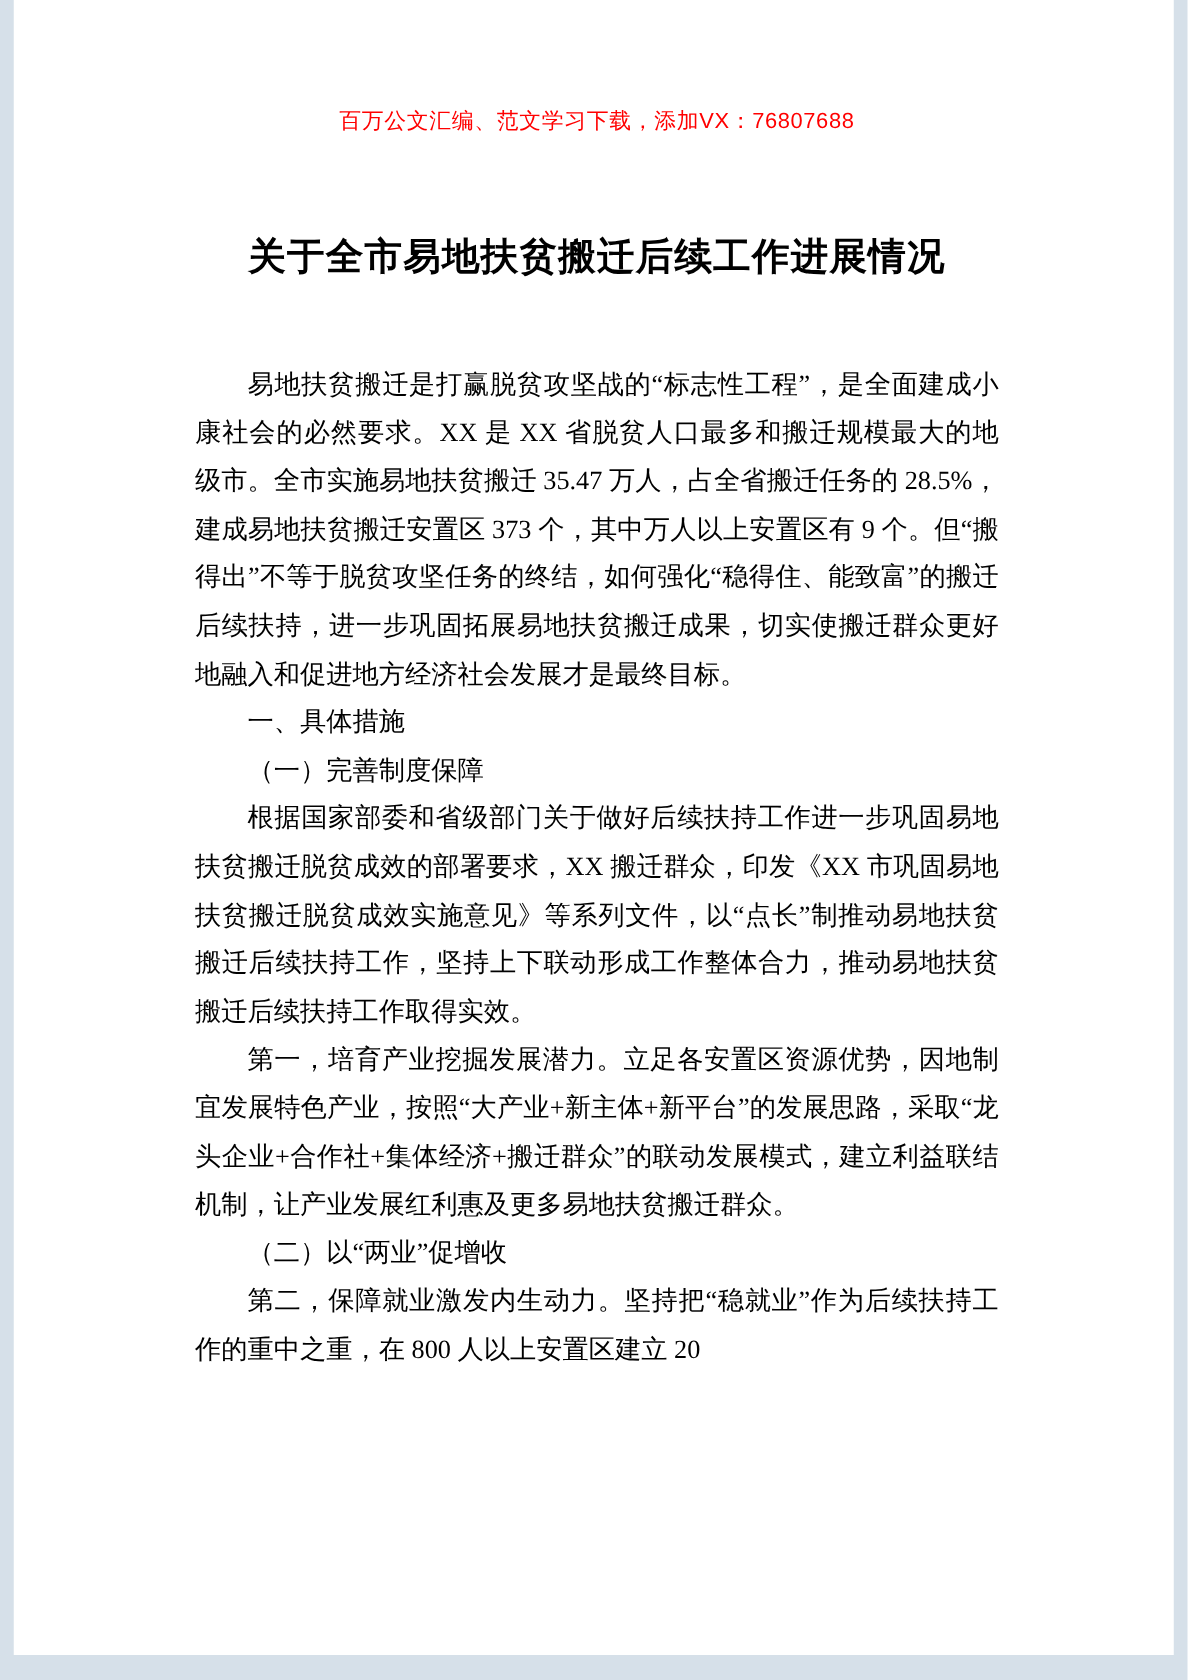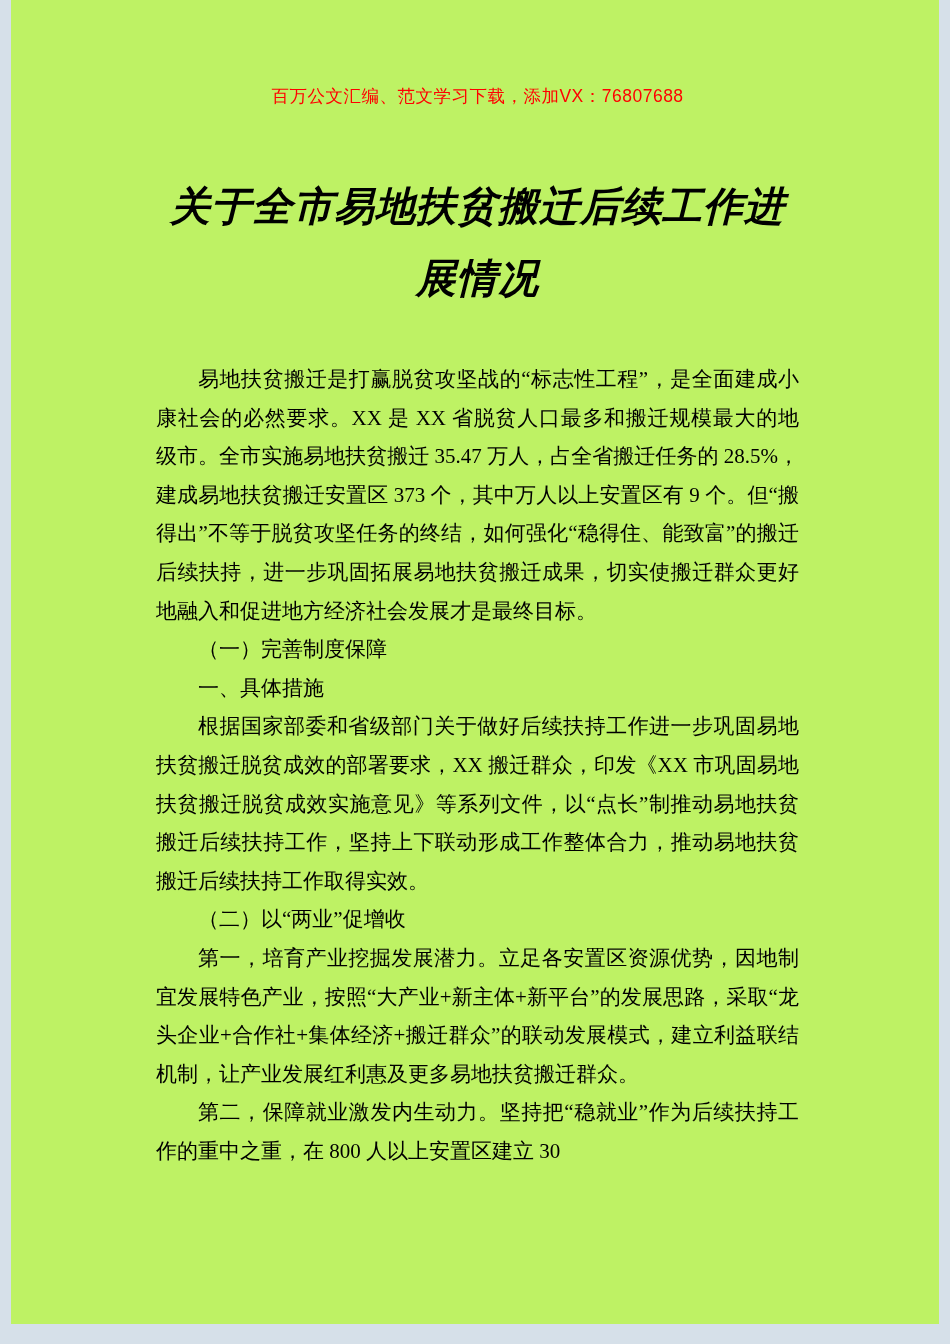--- a/index.html
+++ b/index.html
@@ -9,41 +9,40 @@
     font-family: "Liberation Serif", "DejaVu Serif", serif;
     position: relative;
     overflow: hidden;
   }
   .page {
     position: absolute;
     left: 11px;
     right: 11px;
     top: 0;
     bottom: 20px;
-    background: #bef264;
+    background: #ffffff;
     padding: 84px 140px 40px 145px;
   }
   .notice {
     color: #ff0000;
     font-size: 17.5px;
     text-align: center;
     font-family: "Liberation Sans", "DejaVu Sans", sans-serif;
     letter-spacing: 0.5px;
     margin-bottom: 62px;
   }
   .doc-title {
     font-family: "Liberation Sans", "DejaVu Sans", sans-serif;
     font-weight: 600;
     color: #000000;
-    font-size: 40px;
+    font-size: 30px;
     line-height: 72px;
     text-align: center;
     letter-spacing: 1px;
     margin-bottom: 46px;
-    font-style: italic;
   }
   .doc-title .title-line { display: block; }
   .body-text {
     color: #000000;
     font-size: 21px;
     line-height: 38.6px;
   }
   .body-text p {
     text-indent: 2em;
     text-align: justify;
@@ -56,21 +55,21 @@
 <div class="page">
 
   <div class="notice">百万公文汇编、范文学习下载，添加VX：76807688</div>
 
   <h1 class="doc-title">
     <span class="title-line">关于全市易地扶贫搬迁后续工作进展情况</span>
   </h1>
 
   <div class="body-text">
     <p>易地扶贫搬迁是打赢脱贫攻坚战的“标志性工程”，是全面建成小康社会的必然要求。XX 是 XX 省脱贫人口最多和搬迁规模最大的地级市。全市实施易地扶贫搬迁 35.47 万人，占全省搬迁任务的 28.5%，建成易地扶贫搬迁安置区 373 个，其中万人以上安置区有 9 个。但“搬得出”不等于脱贫攻坚任务的终结，如何强化“稳得住、能致富”的搬迁后续扶持，进一步巩固拓展易地扶贫搬迁成果，切实使搬迁群众更好地融入和促进地方经济社会发展才是最终目标。</p>
+    <p>一、具体措施</p>
     <p>（一）完善制度保障</p>
-    <p>一、具体措施</p>
     <p>根据国家部委和省级部门关于做好后续扶持工作进一步巩固易地扶贫搬迁脱贫成效的部署要求，XX 搬迁群众，印发《XX 市巩固易地扶贫搬迁脱贫成效实施意见》等系列文件，以“点长”制推动易地扶贫搬迁后续扶持工作，坚持上下联动形成工作整体合力，推动易地扶贫搬迁后续扶持工作取得实效。</p>
+    <p>第一，培育产业挖掘发展潜力。立足各安置区资源优势，因地制宜发展特色产业，按照“大产业+新主体+新平台”的发展思路，采取“龙头企业+合作社+集体经济+搬迁群众”的联动发展模式，建立利益联结机制，让产业发展红利惠及更多易地扶贫搬迁群众。</p>
     <p>（二）以“两业”促增收</p>
-    <p>第一，培育产业挖掘发展潜力。立足各安置区资源优势，因地制宜发展特色产业，按照“大产业+新主体+新平台”的发展思路，采取“龙头企业+合作社+集体经济+搬迁群众”的联动发展模式，建立利益联结机制，让产业发展红利惠及更多易地扶贫搬迁群众。</p>
-    <p>第二，保障就业激发内生动力。坚持把“稳就业”作为后续扶持工作的重中之重，在 800 人以上安置区建立 30</p>
+    <p>第二，保障就业激发内生动力。坚持把“稳就业”作为后续扶持工作的重中之重，在 800 人以上安置区建立 20</p>
   </div>
 
 </div>
 
 </body></html>

